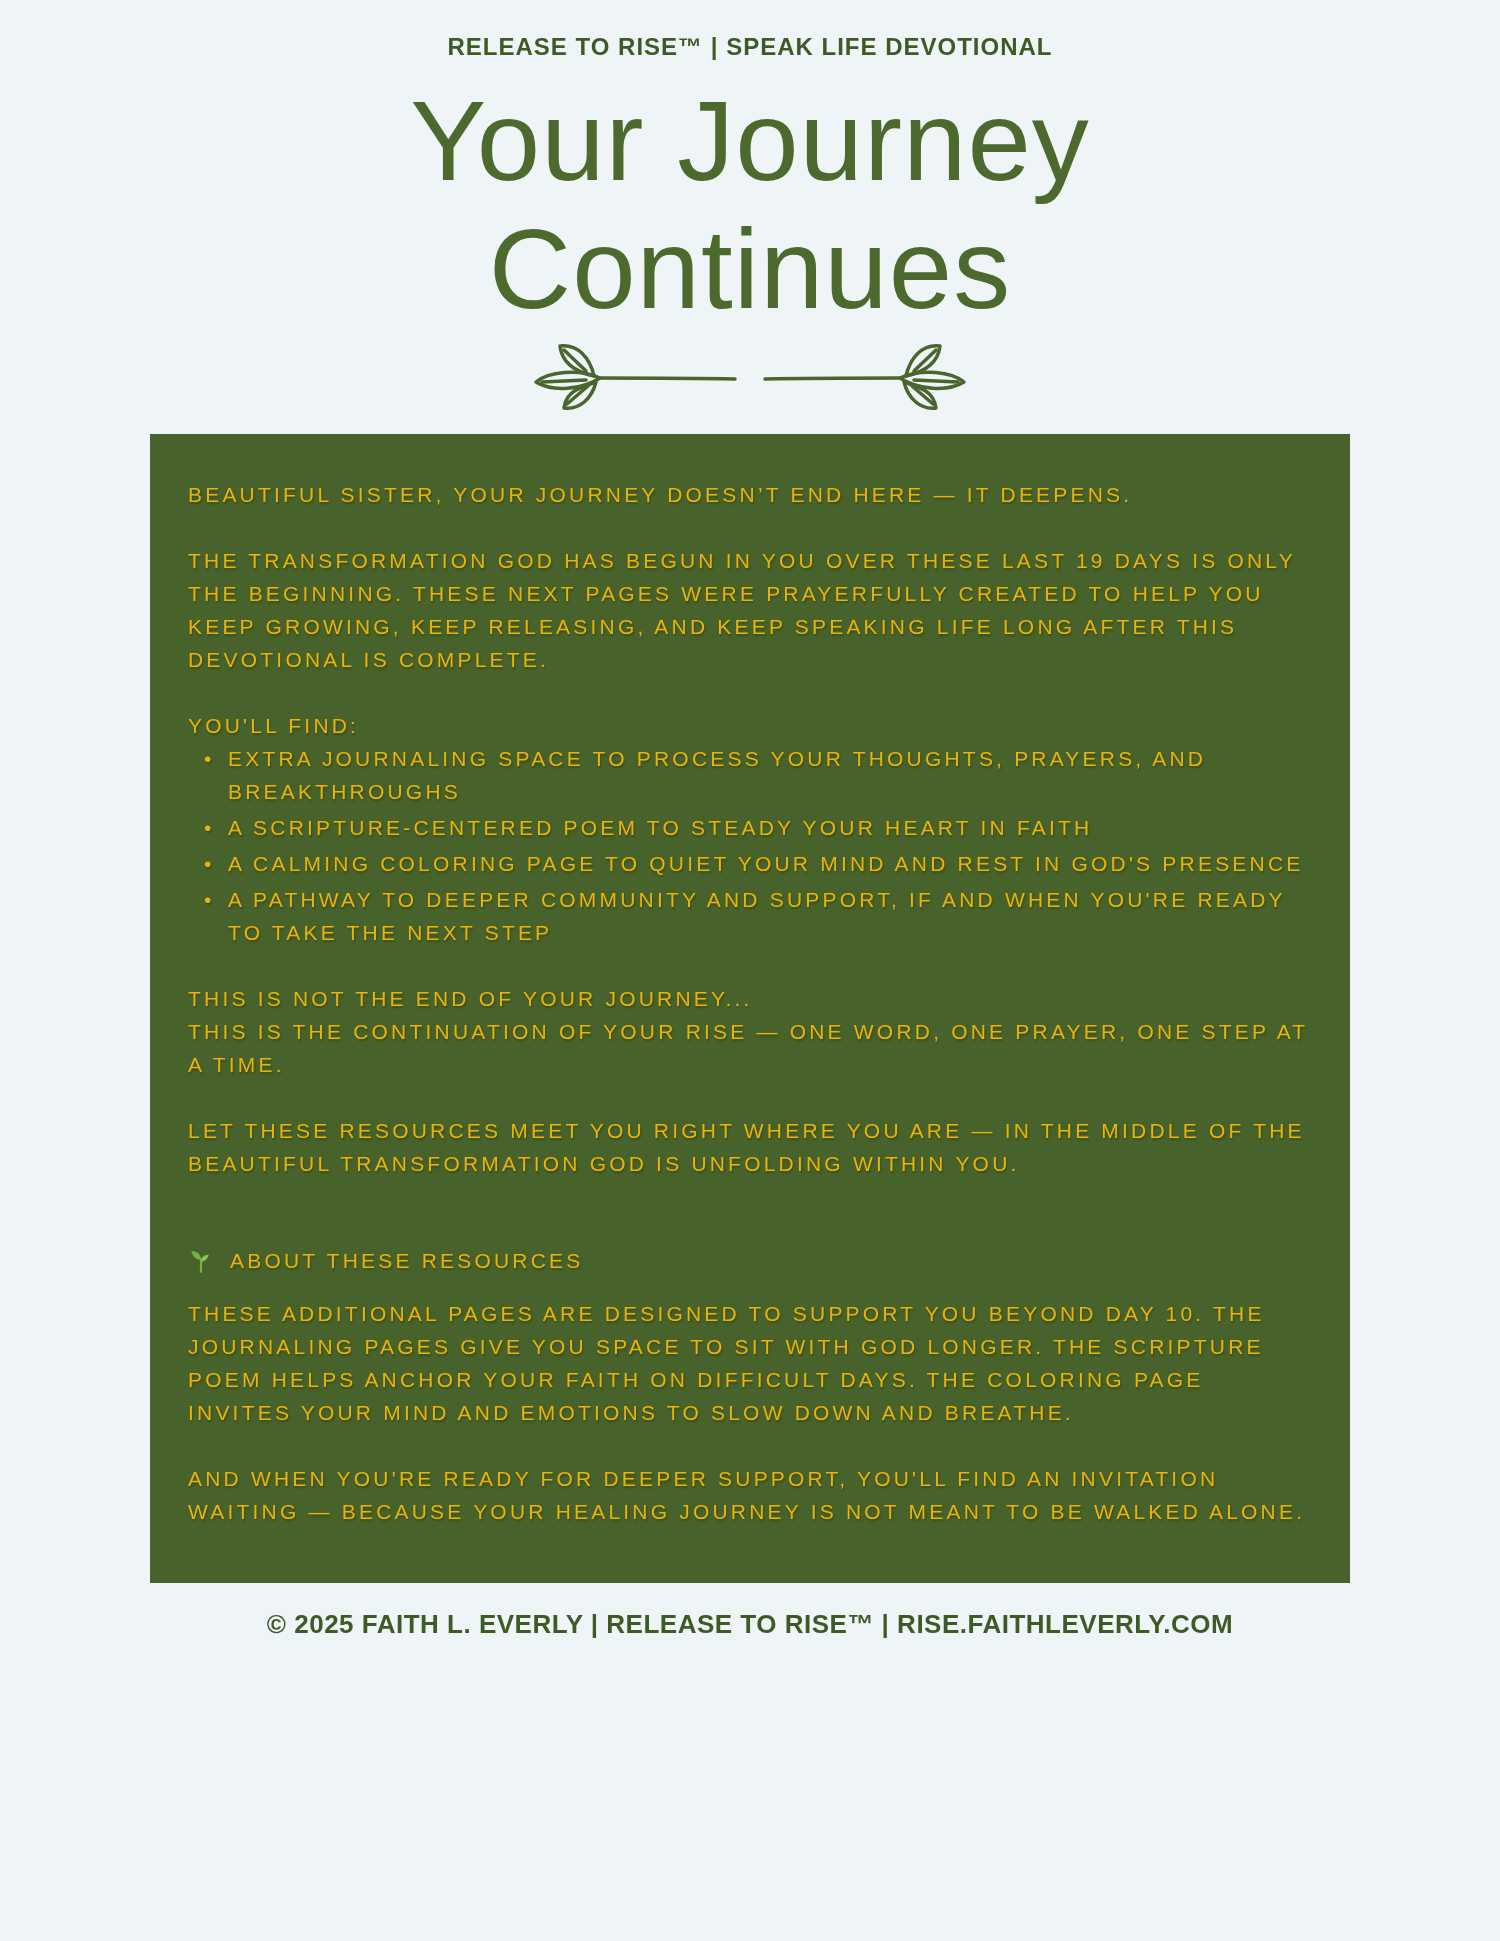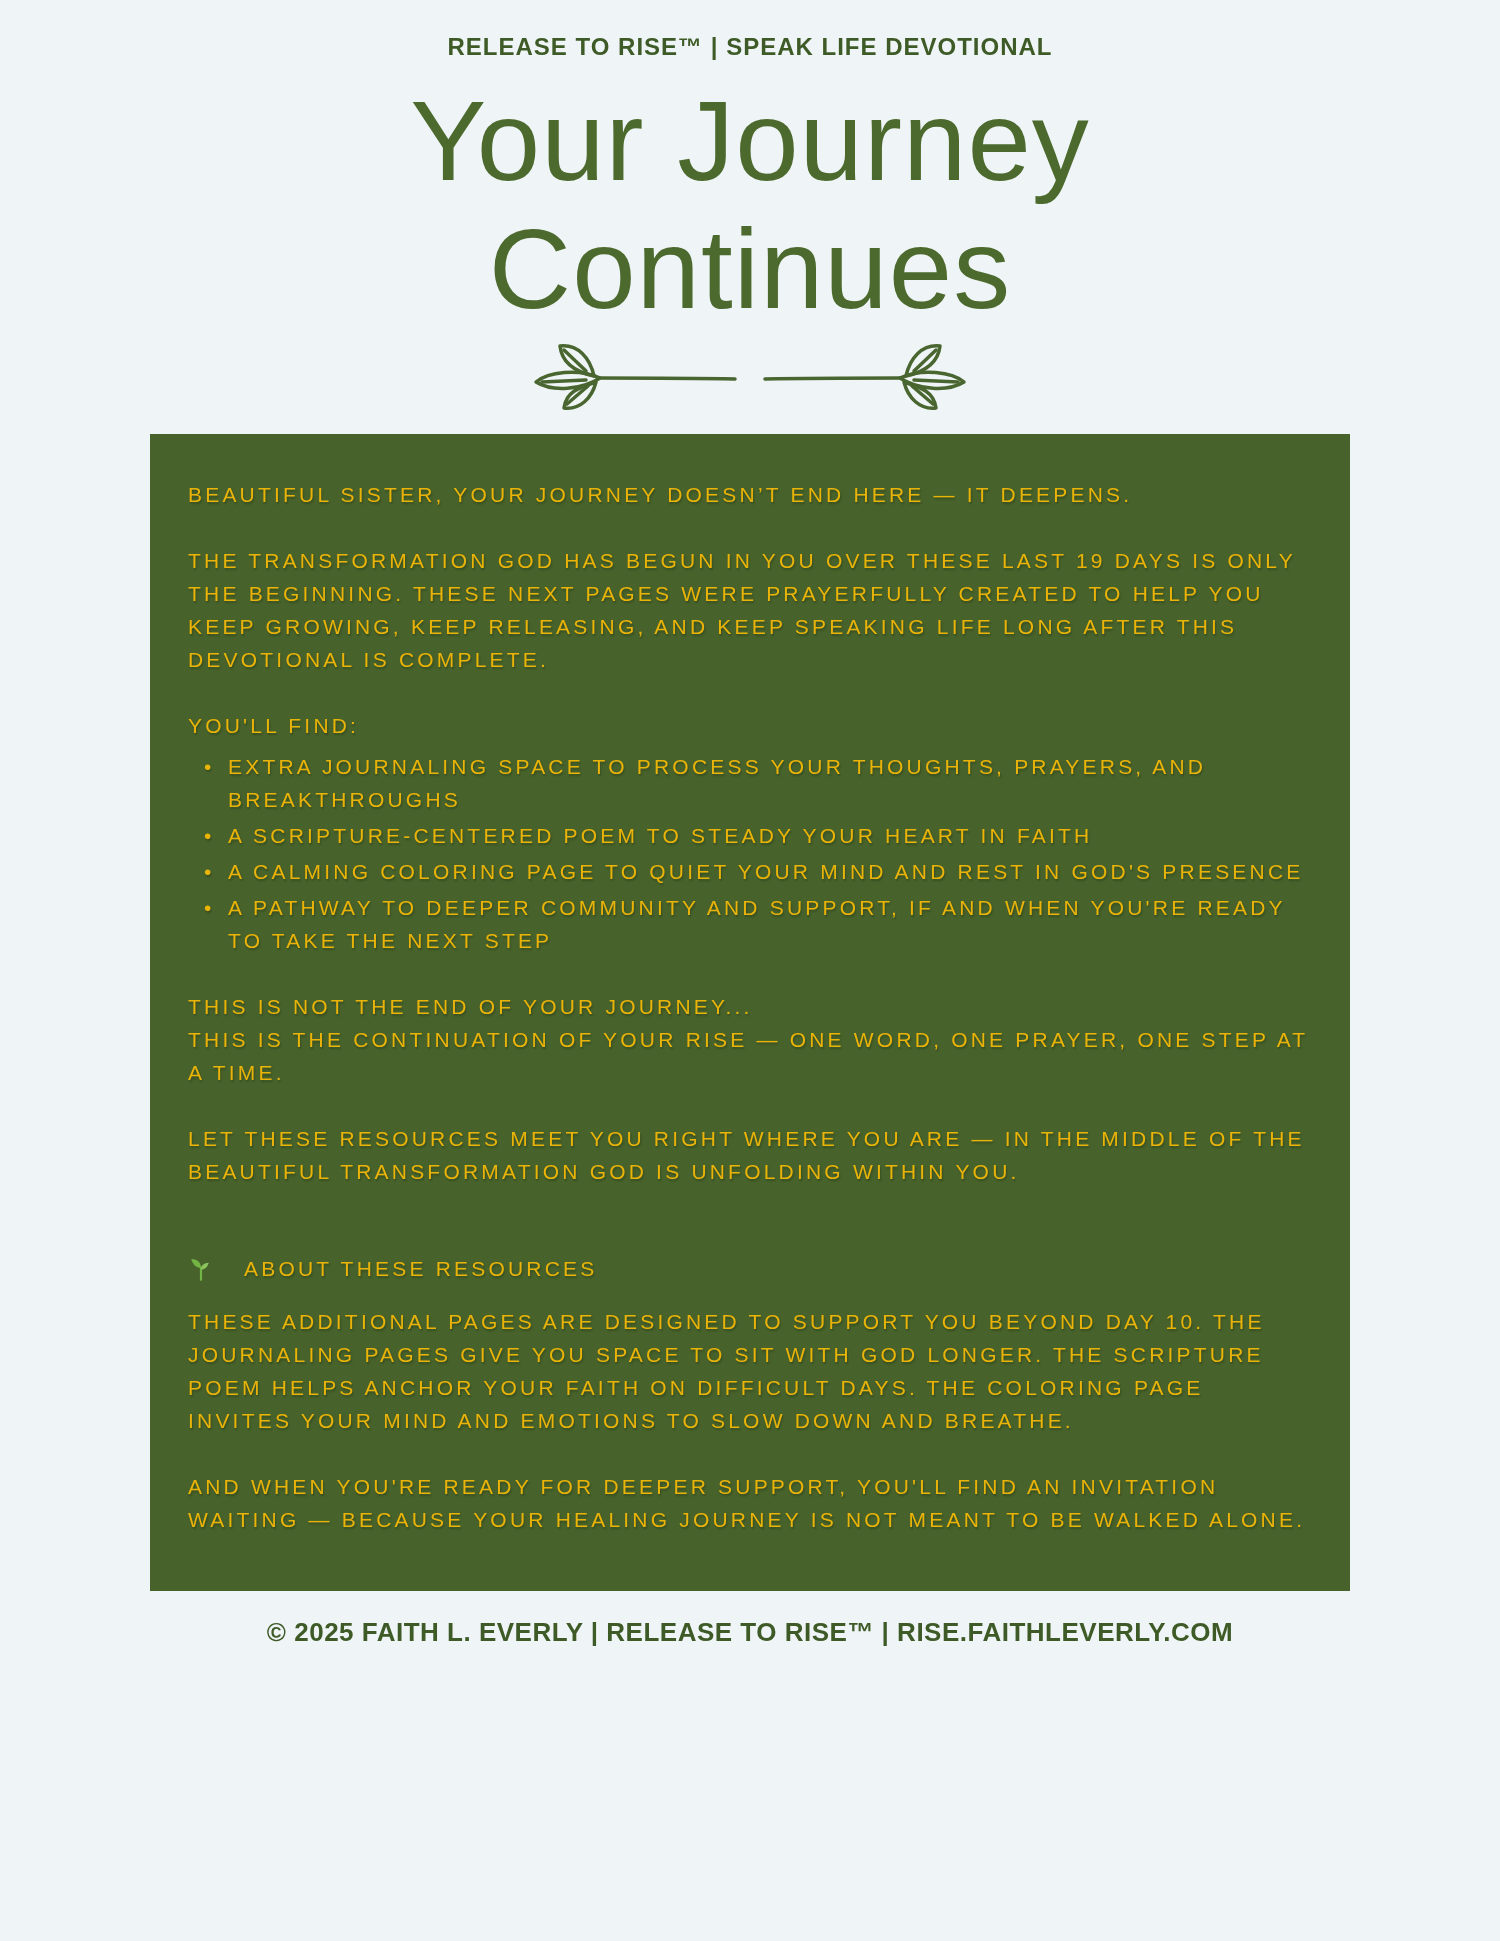--- a/index.html
+++ b/index.html
@@ -46,21 +46,21 @@
     width: 1200px;
     background: #47622a;
     color: #eab308;
     padding: 44px 40px 55px 38px;
     font-size: 21px;
     line-height: 33px;
     letter-spacing: 3.2px;
     text-shadow: 1px 2px 2px rgba(0,0,0,0.22);
   }
   .panel p { margin: 0 0 33px 0; }
-  .panel p.tight { margin-bottom: 8px; }
+  .panel p.tight { margin-bottom: 0; }
   .panel p.last { margin-bottom: 0; }
 
   .resources-list {
     list-style: none;
     margin: 0 0 33px 0;
     padding: 0 0 0 40px;
   }
   .resources-list li {
     position: relative;
     margin-bottom: 3px;
@@ -73,21 +73,21 @@
     font-size: 21px;
   }
 
   .section-heading {
     margin: 64px 0 20px 0;
     font-size: 21px;
     font-weight: 400;
     letter-spacing: 3.2px;
     display: flex;
     align-items: center;
-    gap: 30px;
+    gap: 16px;
   }
   .section-heading .seedling { flex: 0 0 auto; }
 
   .footer {
     margin-top: 26px;
     text-align: center;
     color: #3e5b27;
     font-weight: 700;
     font-size: 26px;
     letter-spacing: 0.5px;

